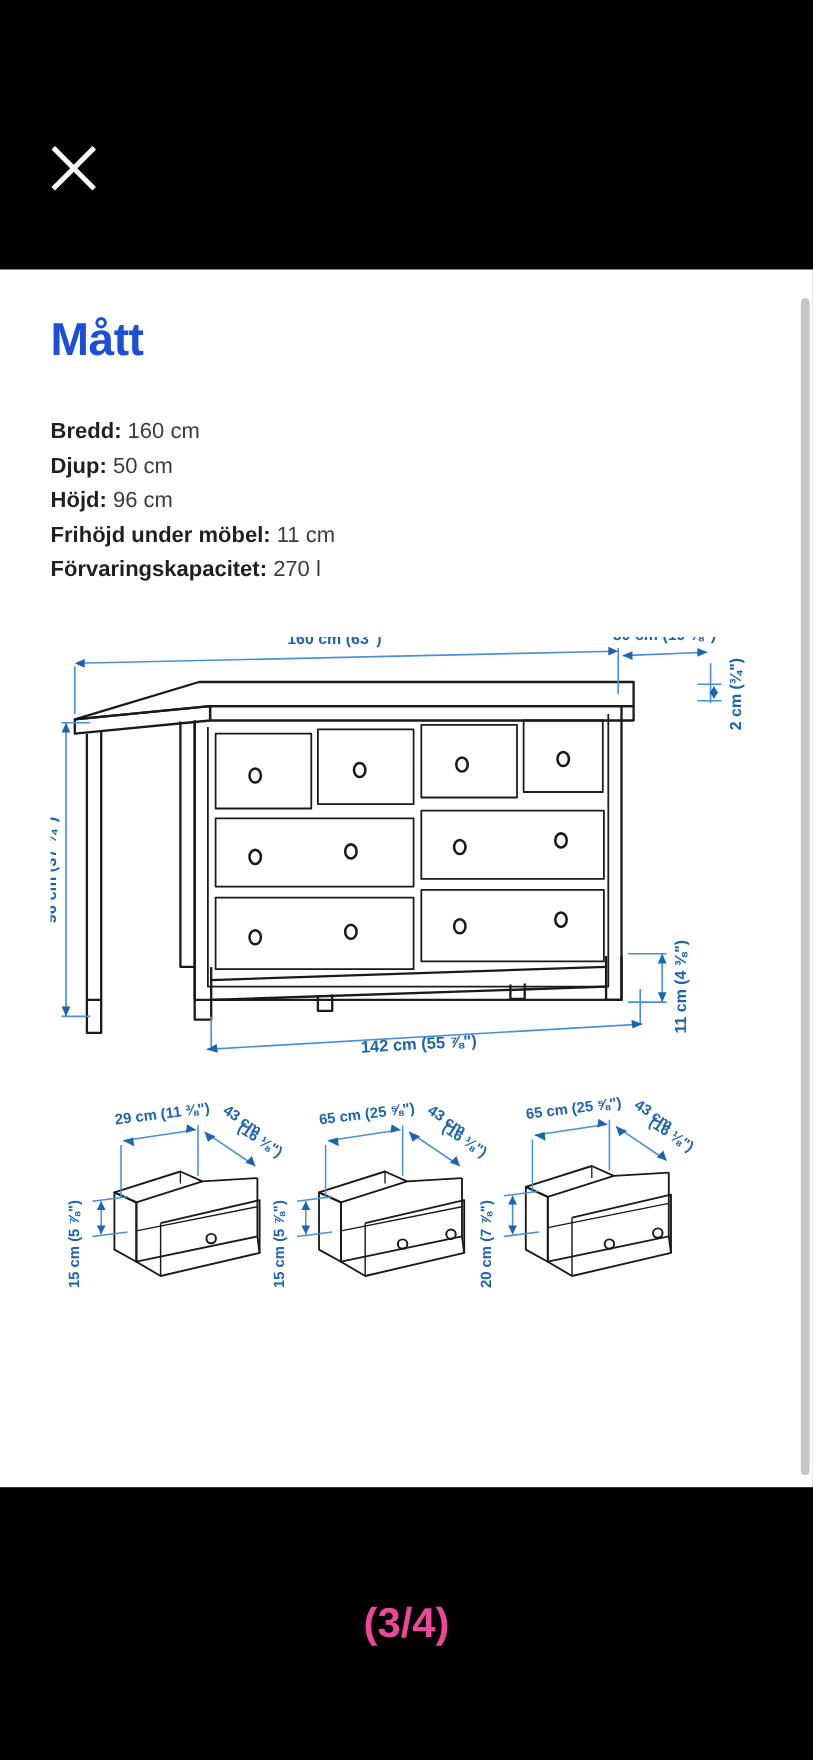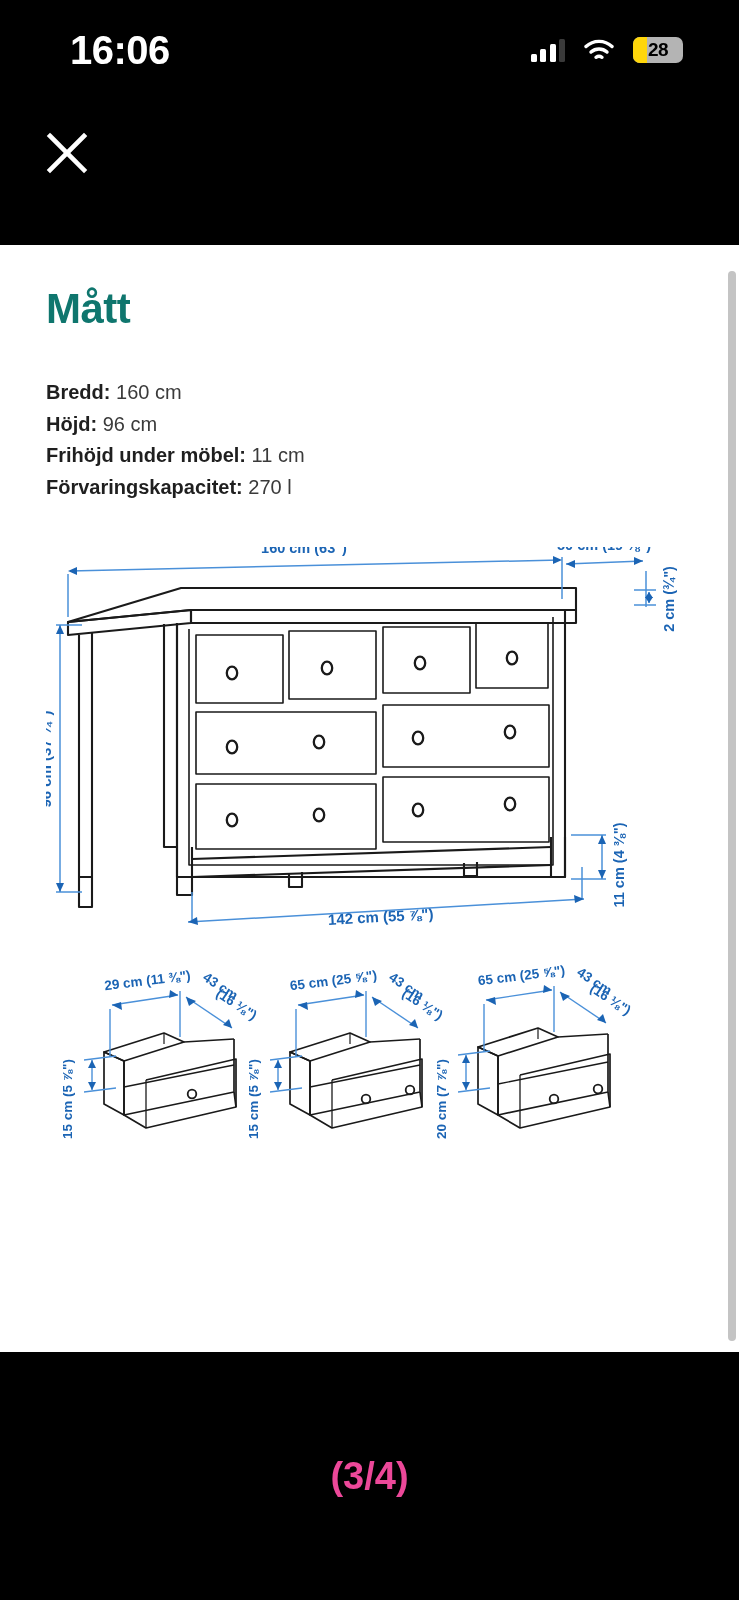--- a/index.html
+++ b/index.html
@@ -58,21 +58,21 @@
     background:#fff; overflow:hidden;
   }
   .scrolltrack {
     position:absolute; right:3px; top:26px; width:8px; height:1070px;
     background:#c4c4c4; border-radius:4px;
   }
 
   .content { padding:40px 46px 0 46px; }
 
   h1.title {
-    font-size:42px; font-weight:bold; color:#0f766e; letter-spacing:-0.5px;
+    font-size:42px; font-weight:bold; color:#1d4ed8; letter-spacing:-0.5px;
     margin-bottom:44px;
   }
   ul.specs { list-style:none; }
   ul.specs li {
     font-size:20px; color:#3a3a3a; line-height:1.58; white-space:nowrap;
   }
   ul.specs li b { font-weight:bold; color:#1f1f1f; }
 
   
   .drawing { position:relative; width:647px; height:630px; margin-top:44px; }
@@ -83,59 +83,37 @@
     position:absolute; left:0; top:1352px; width:739px; height:248px;
     display:flex; align-items:center; justify-content:center;
   }
   .pageind { color:#ec4899; font-size:38px; font-weight:bold; letter-spacing:0px; }
 </style>
 </head>
 <body>
 
 <div class="phone">
 
-  <div class="statusbar">
-    <div class="clock">16:06</div>
-    <div class="status-icons">
-      <span class="bars">
-        <i></i>
-          <i></i>
-          <i></i>
-          <i></i>
-      </span>
-      <span class="wifi">
-        <svg width="30" height="23" viewBox="0 0 30 23">
-          <path d="M2 7.5 A19 19 0 0 1 28 7.5" stroke="#fff" stroke-width="3.4" fill="none" stroke-linecap="round"></path>
-          <path d="M7 13 A12 12 0 0 1 23 13" stroke="#fff" stroke-width="3.4" fill="none" stroke-linecap="round"></path>
-          <path d="M12 18.3 A5.2 5.2 0 0 1 18 18.3" stroke="#fff" stroke-width="3.4" fill="none" stroke-linecap="round"></path>
-        </svg>
-      </span>
-      <span class="battery">
-        <span class="fill"></span>
-        <span class="pct">28</span>
-
-      </span>
-    </div>
-  </div>
 
   <div class="close-btn">
     <svg width="42" height="42" viewBox="0 0 42 42">
       <line x1="4" y1="4" x2="38" y2="38" stroke="#fff" stroke-width="4.6" stroke-linecap="square"></line>
       <line x1="38" y1="4" x2="4" y2="38" stroke="#fff" stroke-width="4.6" stroke-linecap="square"></line>
     </svg>
   </div>
 
   <div class="sheet">
     <div class="scrolltrack"></div>
 
     <div class="content">
       <h1 class="title">Mått</h1>
 
       <ul class="specs">
         <li><b>Bredd:</b> <span>160 cm</span></li>
+        <li><b>Djup:</b> <span>50 cm</span></li>
         <li><b>Höjd:</b> <span>96 cm</span></li>
         <li><b>Frihöjd under möbel:</b> <span>11 cm</span></li>
         <li><b>Förvaringskapacitet:</b> <span>270 l</span></li>
       </ul>
 
       <div class="drawing">
         <svg width="647" height="630" viewBox="0 0 647 630">
           <g fill="none" stroke="#1a1a1a" stroke-width="2.1" stroke-linejoin="round">
 
             <path d="M22 75 L135 41 L530 41 L530 63 L145 63 Z"></path>

